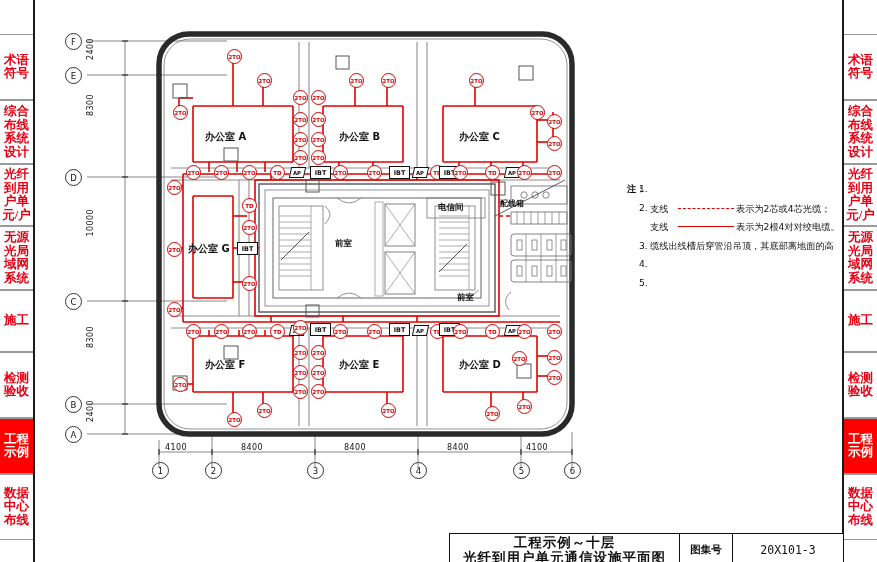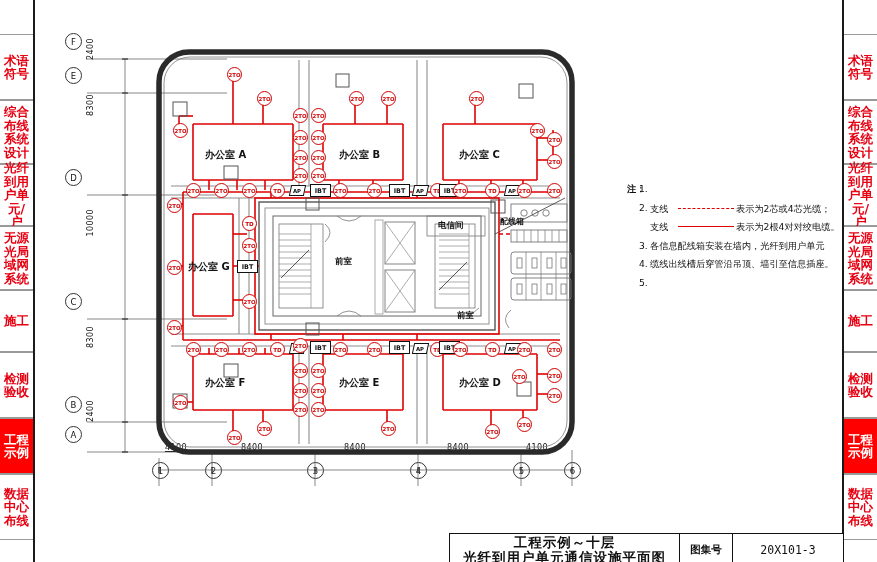--- a/index.html
+++ b/index.html
@@ -16,21 +16,21 @@
   .rail.right{right:0;border-left:1px solid #555;}
   .rail-item{
     position:absolute;left:0;width:33px;box-sizing:border-box;
     border-top:1px solid #9a9a9a;border-bottom:1px solid #9a9a9a;
     display:flex;align-items:center;justify-content:center;
     color:#e60012;font-size:12.5px;line-height:13.5px;font-weight:bold;
     text-align:center;letter-spacing:0px;
     background:#ffffff;
   }
   .rail-item.active{background:#ff0000;color:#ffffff;}
-  .rail-item .txt{display:block;width:29px;word-break:break-all;}
+  .rail-item .txt{display:block;width:29px;word-break:break-all;font-family:Liberation Serif, serif;}
 
   
   .frame{
     position:absolute;left:33px;top:0px;width:811px;height:562px;
     box-sizing:border-box;border-left:2px solid #1a1a1a;border-right:2px solid #1a1a1a;
   }
   .frame-inner{position:absolute;left:2px;top:6px;right:2px;bottom:2px;}
 
   
   .titleblock{
@@ -56,33 +56,33 @@
   .note-num{width:11px;flex:none;}
   .note-body{flex:1;}
   .note-ind{margin-left:23px;}
   .legend-row{display:flex;align-items:center;font-size:9.2px;line-height:15px;margin-bottom:1px;}
   .legend-row .lab{width:26px;}
   .legend-row .sym{width:60px;display:flex;align-items:center;justify-content:center;}
   .dash-line{width:56px;height:0;border-top:1.6px dashed #e00000;}
   .solid-line{width:56px;height:0;border-top:1.8px solid #e00000;}
 
   
-  .plan{position:absolute;left:50px;top:32px;width:540px;height:470px;}
+  .plan{position:absolute;left:50px;top:14px;width:540px;height:470px;}
   .plansvg{position:absolute;left:0;top:0;}
 
   
   .bub{
     position:absolute;width:15px;height:15px;border-radius:50%;
     border:1px solid #333;background:#fff;color:#111;
     font-size:8.5px;display:flex;align-items:center;justify-content:center;
     font-family:"DejaVu Sans","Liberation Sans",sans-serif;
   }
   .dimv{position:absolute;color:#111;font-size:8px;writing-mode:vertical-rl;
     transform:rotate(180deg);letter-spacing:0.4px;}
-  .dimh{position:absolute;color:#111;font-size:8px;letter-spacing:0.4px;text-decoration:underline;}
+  .dimh{position:absolute;color:#111;font-size:8px;letter-spacing:0.4px;}
 
   
   .room{position:absolute;color:#111;font-size:10px;font-weight:bold;white-space:nowrap;}
   .room.sm{font-size:8.5px;font-weight:bold;}
   .callout{position:absolute;color:#111;font-size:8px;font-weight:bold;white-space:nowrap;}
 
   
   .dev{position:absolute;display:flex;align-items:center;justify-content:center;
        color:#d00000;font-weight:bold;background:#fff;}
   .dev.to{width:13px;height:13px;border-radius:50%;border:1.1px solid #d00000;font-size:5.4px;}
@@ -607,27 +607,26 @@
                   <span class="solid-line"></span>
                 </span>
             <span>表示为2根4对对绞电缆。</span>
           </span>
         </span>
       </div>
 
       <div class="note-row" style="margin-top:4px">
         <span class="note-lead"></span>
         <span class="note-num">3.</span>
-        <span class="note-body">各信息配线箱安装在墙内，光纤到用户单元</span>
+        <span class="note-body">缆线出线槽后穿管沿吊顶，其底部离地面的高</span>
       </div>
 
       <div class="note-row" style="margin-top:4px">
         <span class="note-lead"></span>
         <span class="note-num">4.</span>
-        <span class="note-body">缆线出线槽后穿管沿吊顶、墙引至信息插座。</span>
       </div>
 
       <div class="note-row" style="margin-top:4px">
         <span class="note-lead"></span>
         <span class="note-num">5.</span>
       </div>
     </div>
 
     <div class="titleblock">
       <div class="tb-name">

